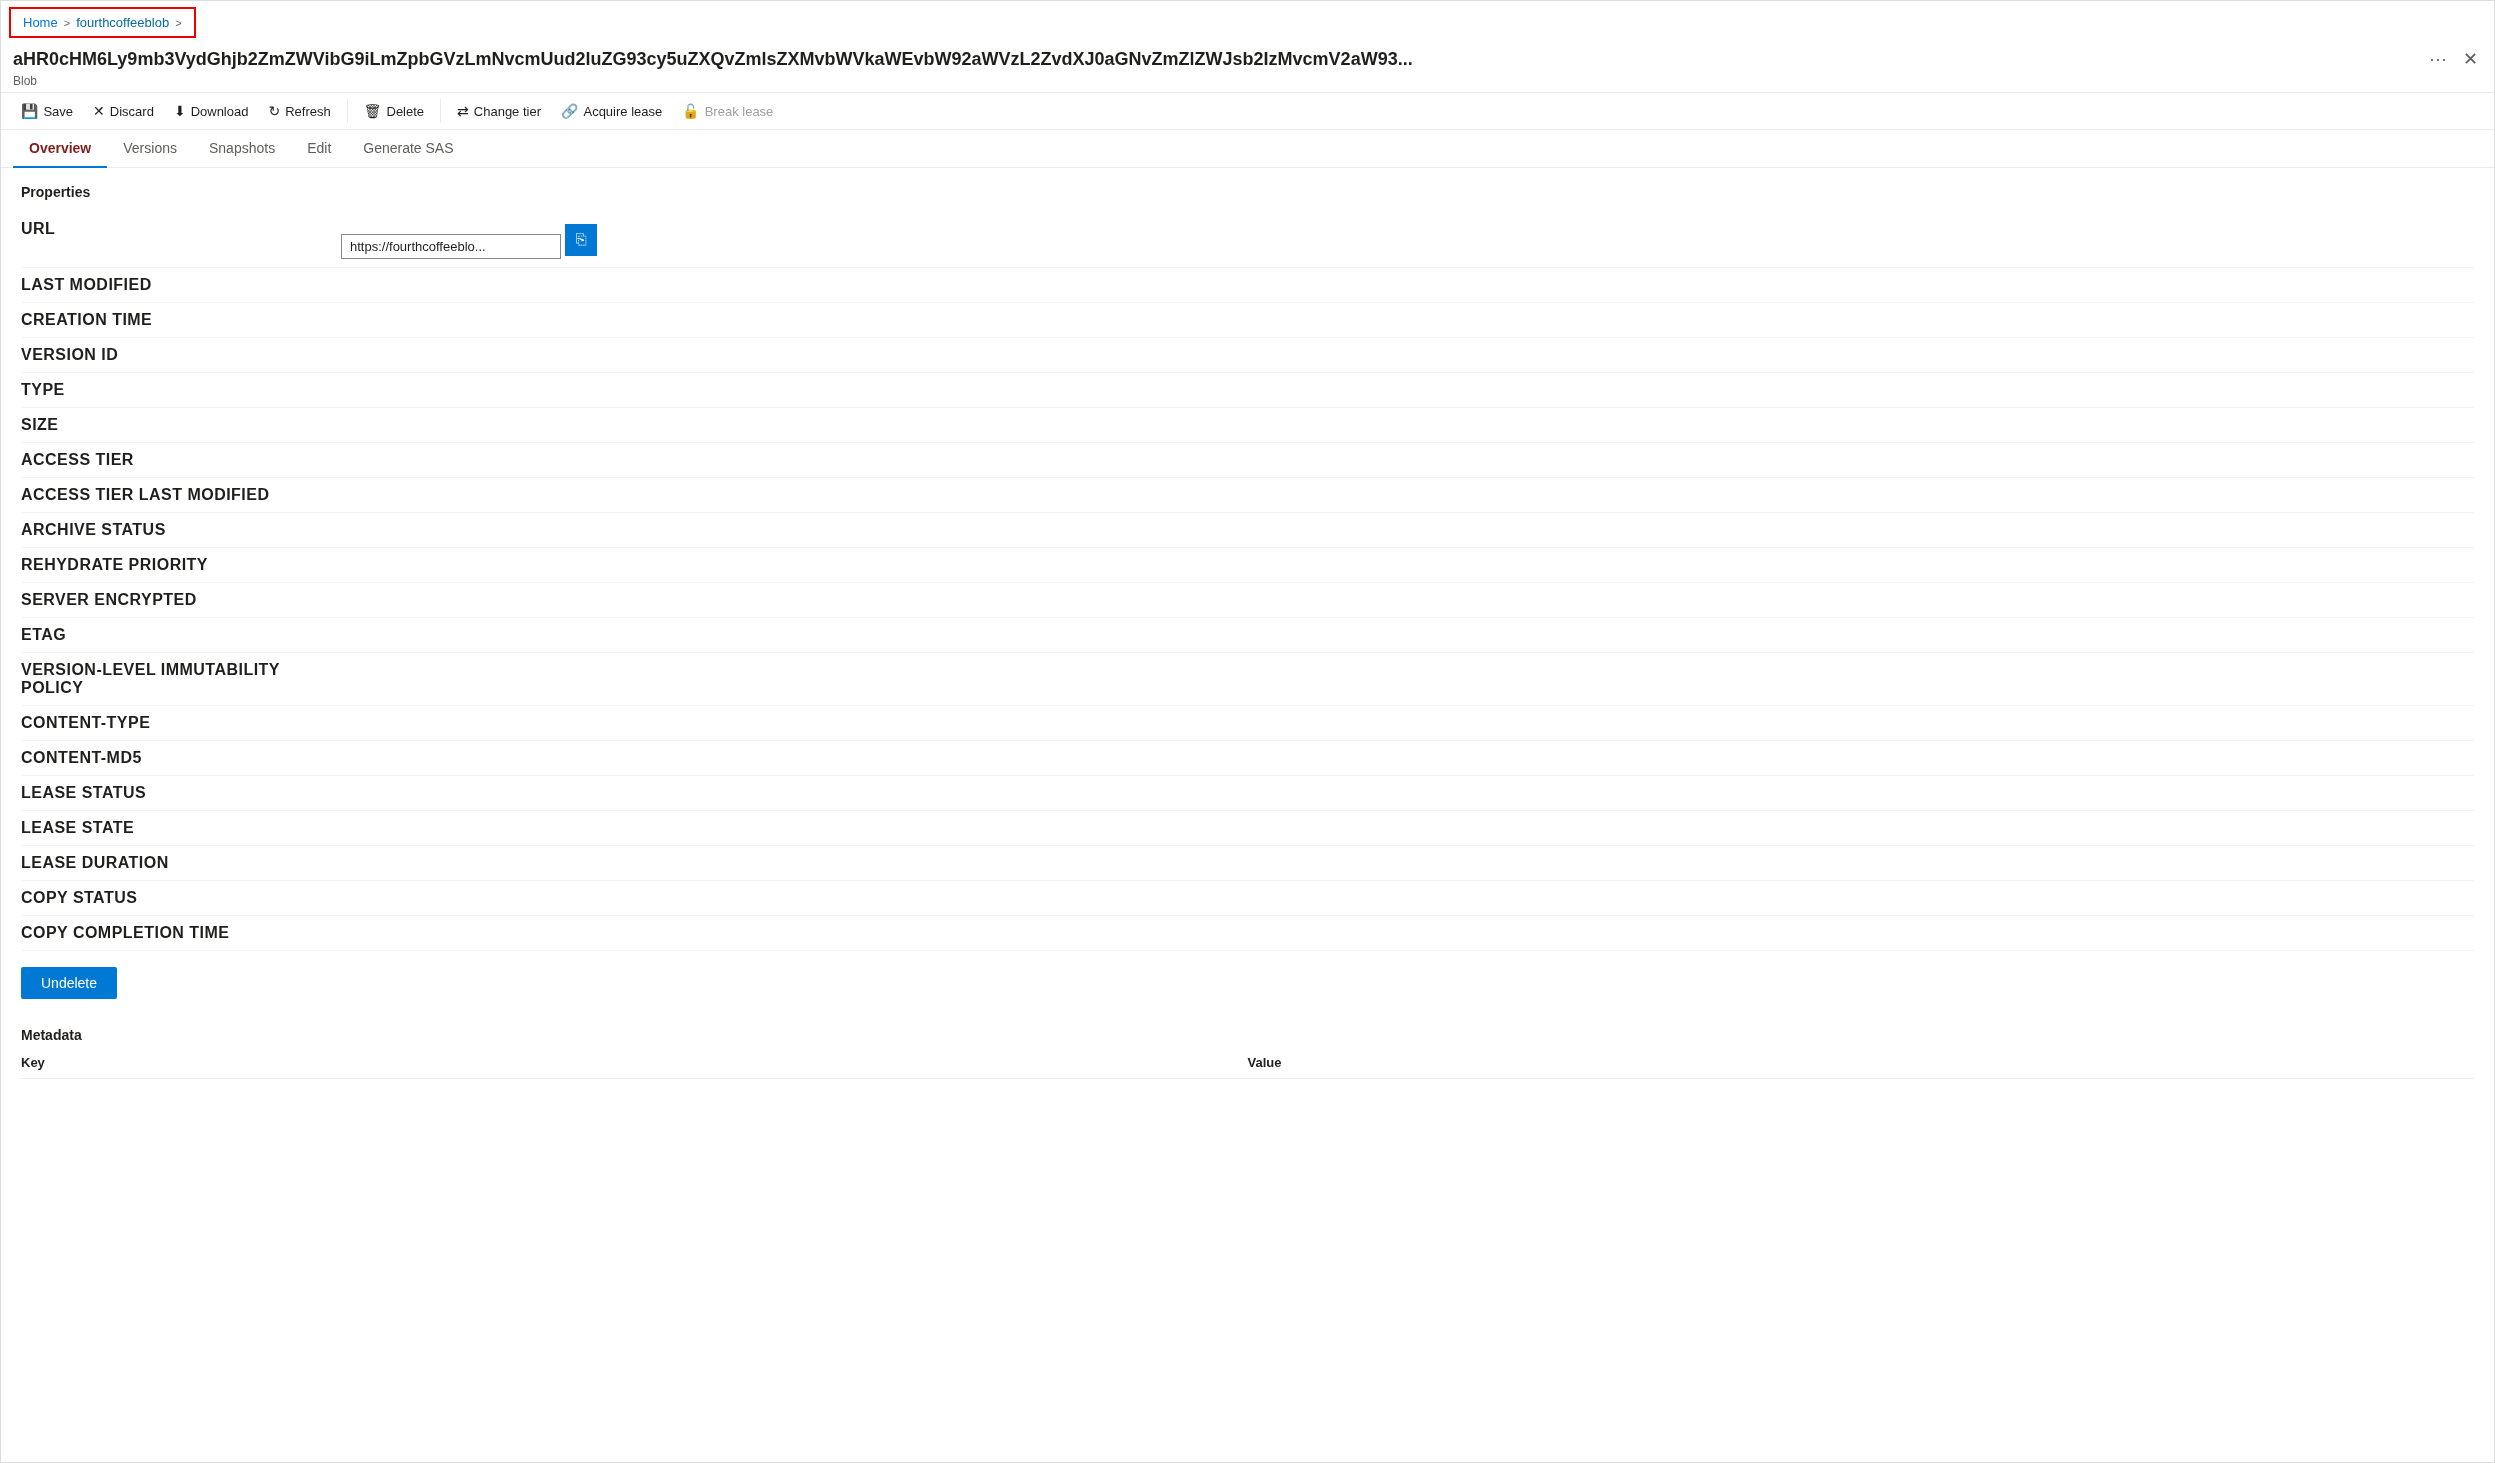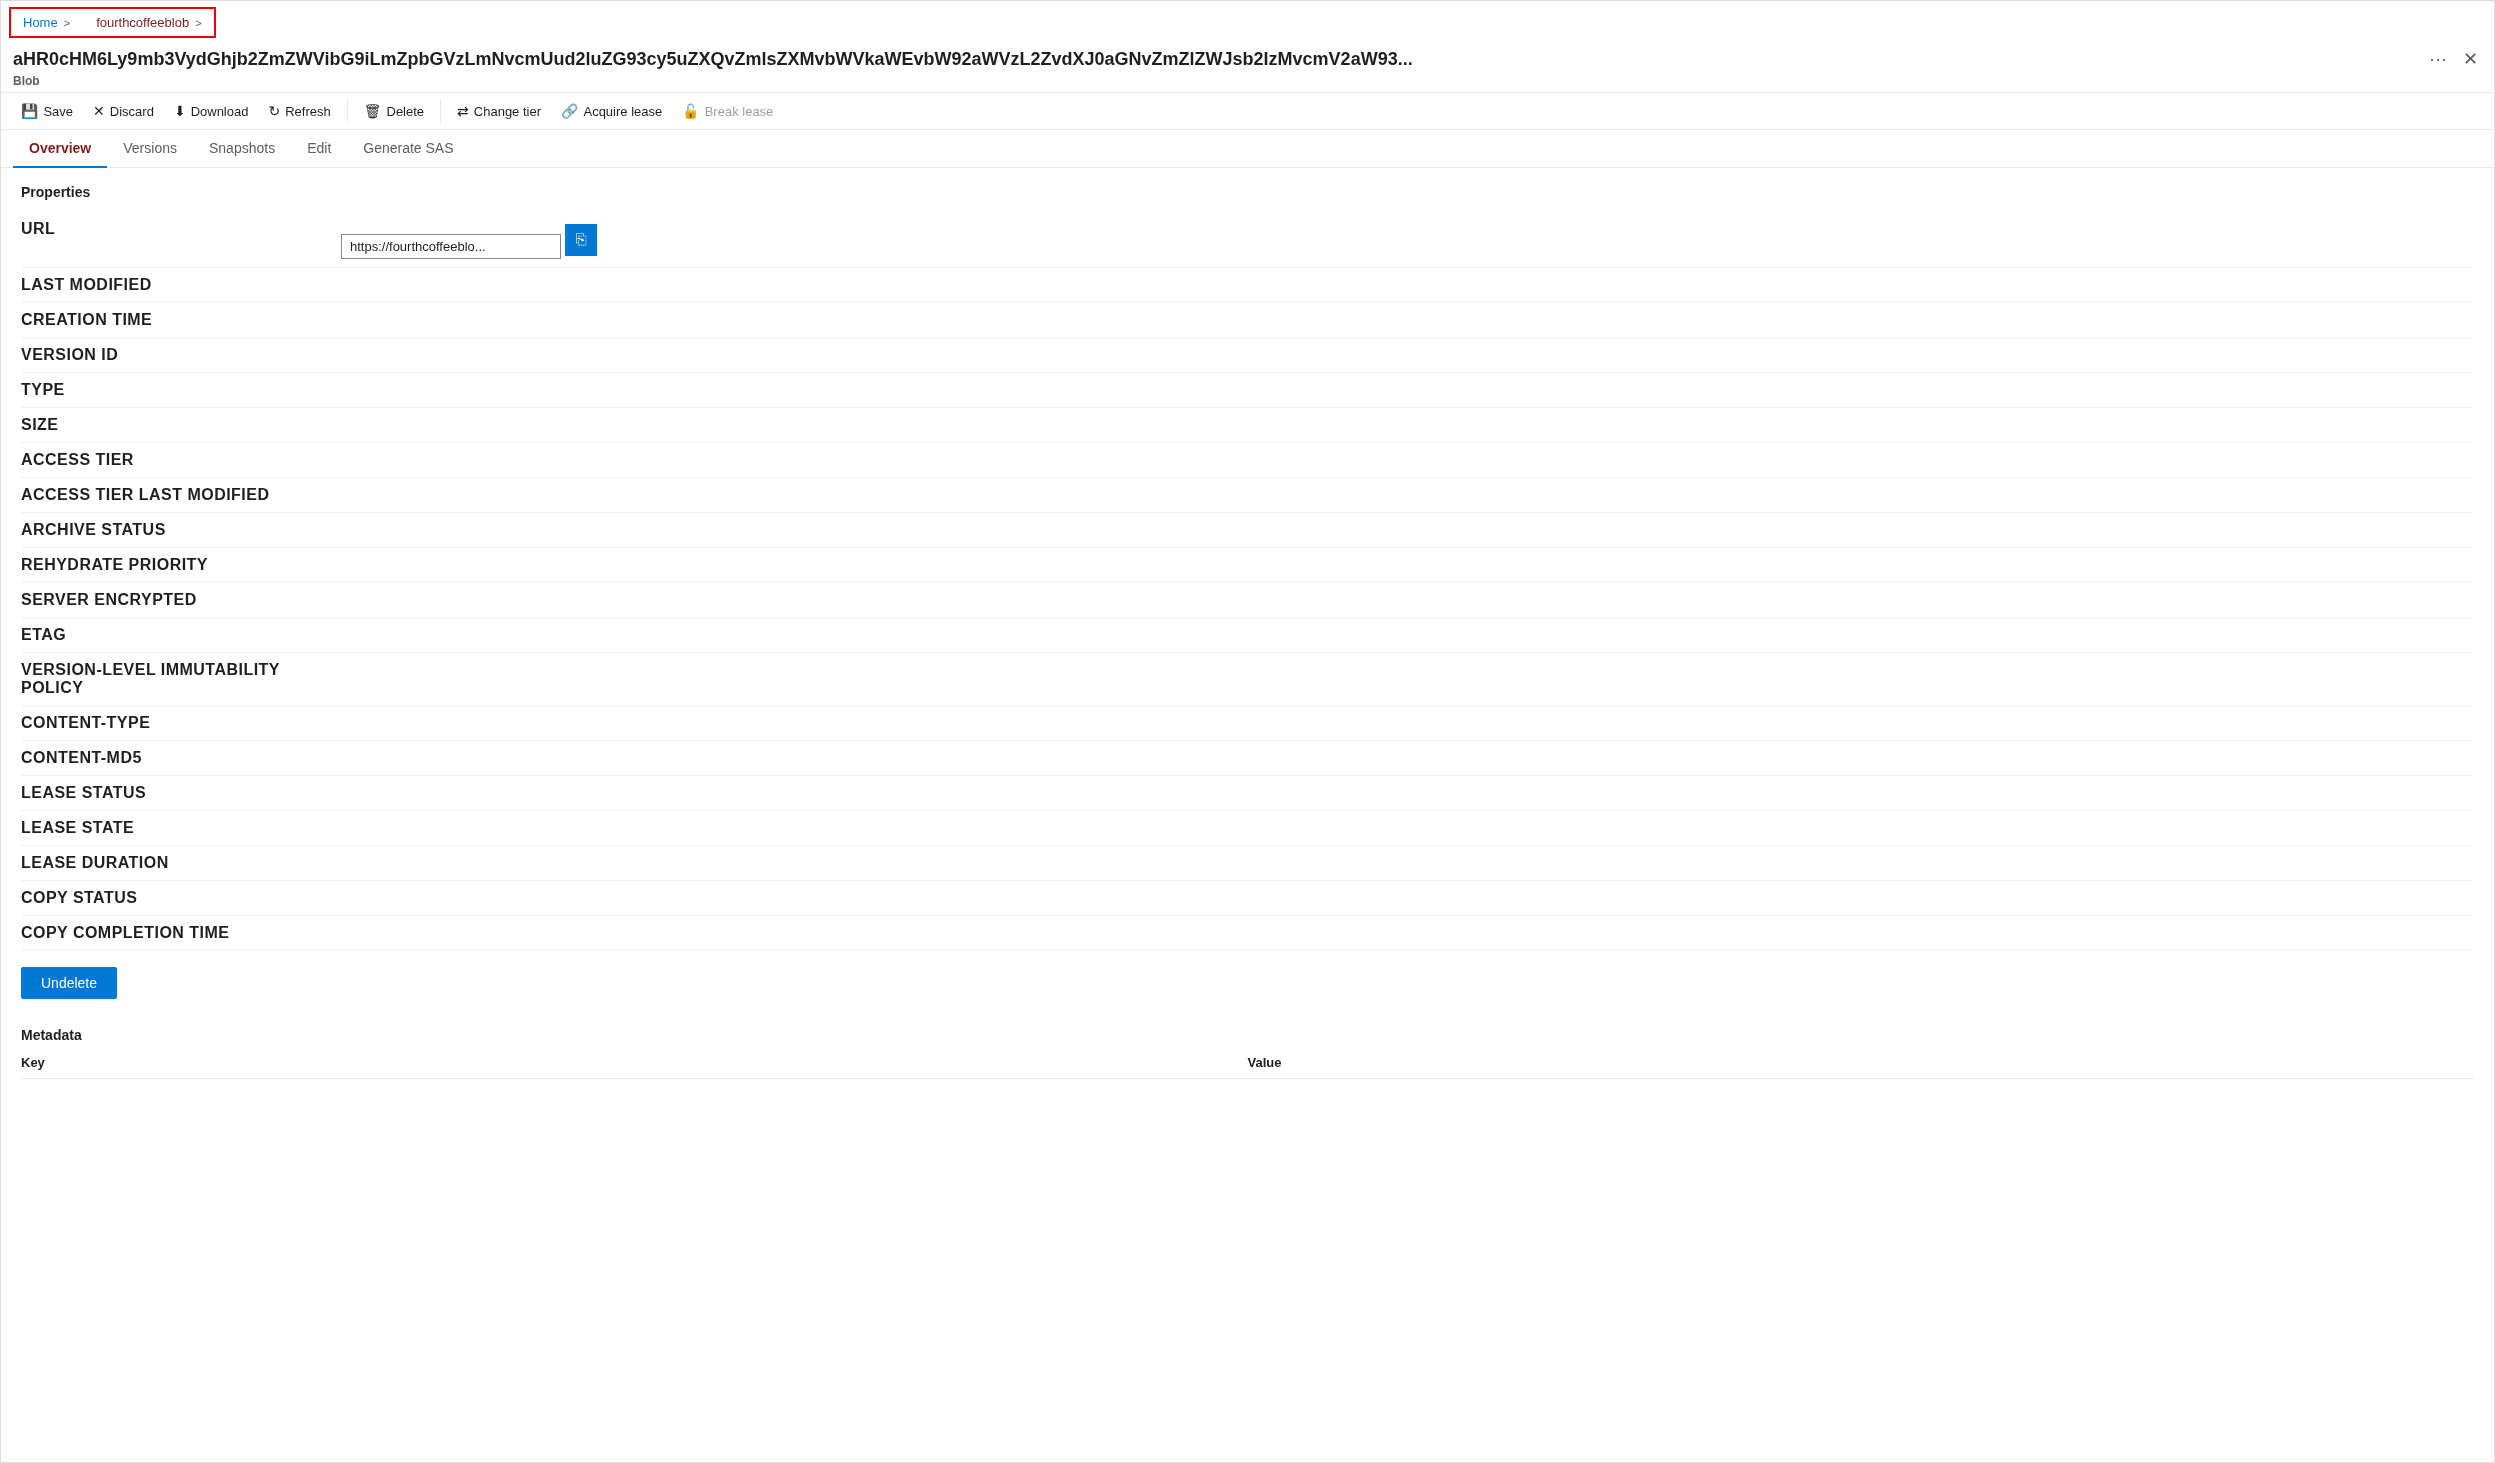--- a/index.html
+++ b/index.html
@@ -27,23 +27,22 @@
     .breadcrumb-home {
       color: #0078d4;
       cursor: pointer;
     }
     .breadcrumb-sep {
       margin: 0 6px;
       color: #666;
       font-size: 11px;
     }
     .breadcrumb-current {
-      color: #7f1d1d;
-      cursor: pointer;
-      margin-left: 20px;
+      color: #0369a1;
+      cursor: pointer;
     }
     .breadcrumb-arrow {
       margin-left: 6px;
       color: #666;
       font-size: 11px;
     }
 
     
     .title-bar {
       padding: 2px 12px 4px 12px;
@@ -74,21 +73,20 @@
       border: none;
       cursor: pointer;
       font-size: 18px;
       color: #605e5c;
       padding: 2px 4px;
     }
     .blob-subtitle {
       font-size: 12px;
       color: #605e5c;
       margin-top: 2px;
-      font-weight: bold;
     }
 
     
     .toolbar {
       display: flex;
       align-items: center;
       padding: 6px 12px;
       gap: 4px;
       border-bottom: 1px solid #edebe9;
       flex-wrap: wrap;

